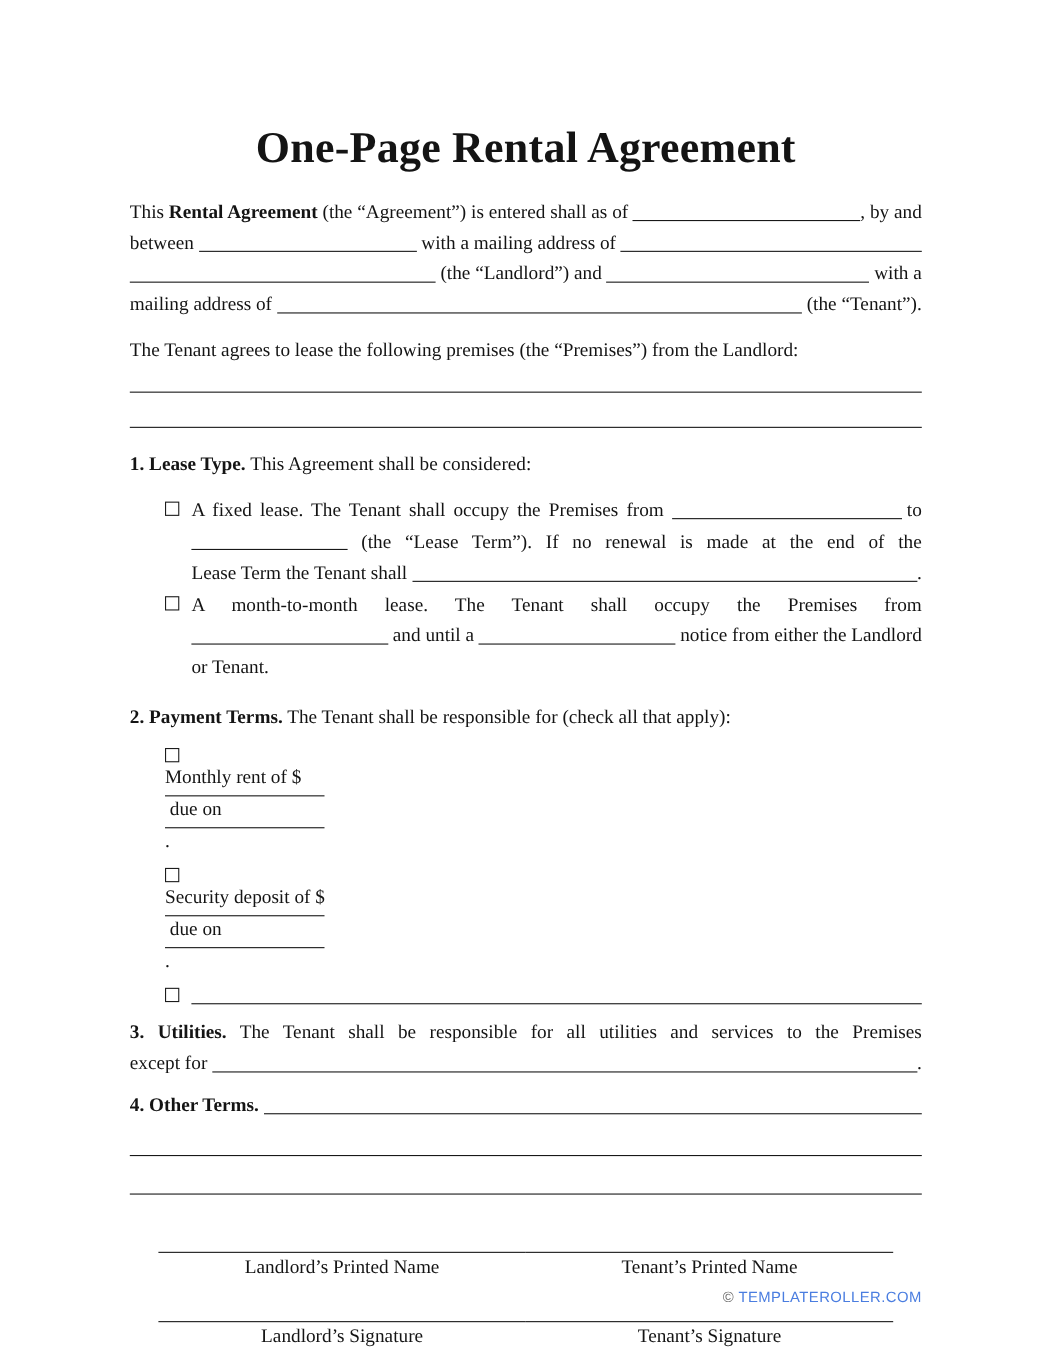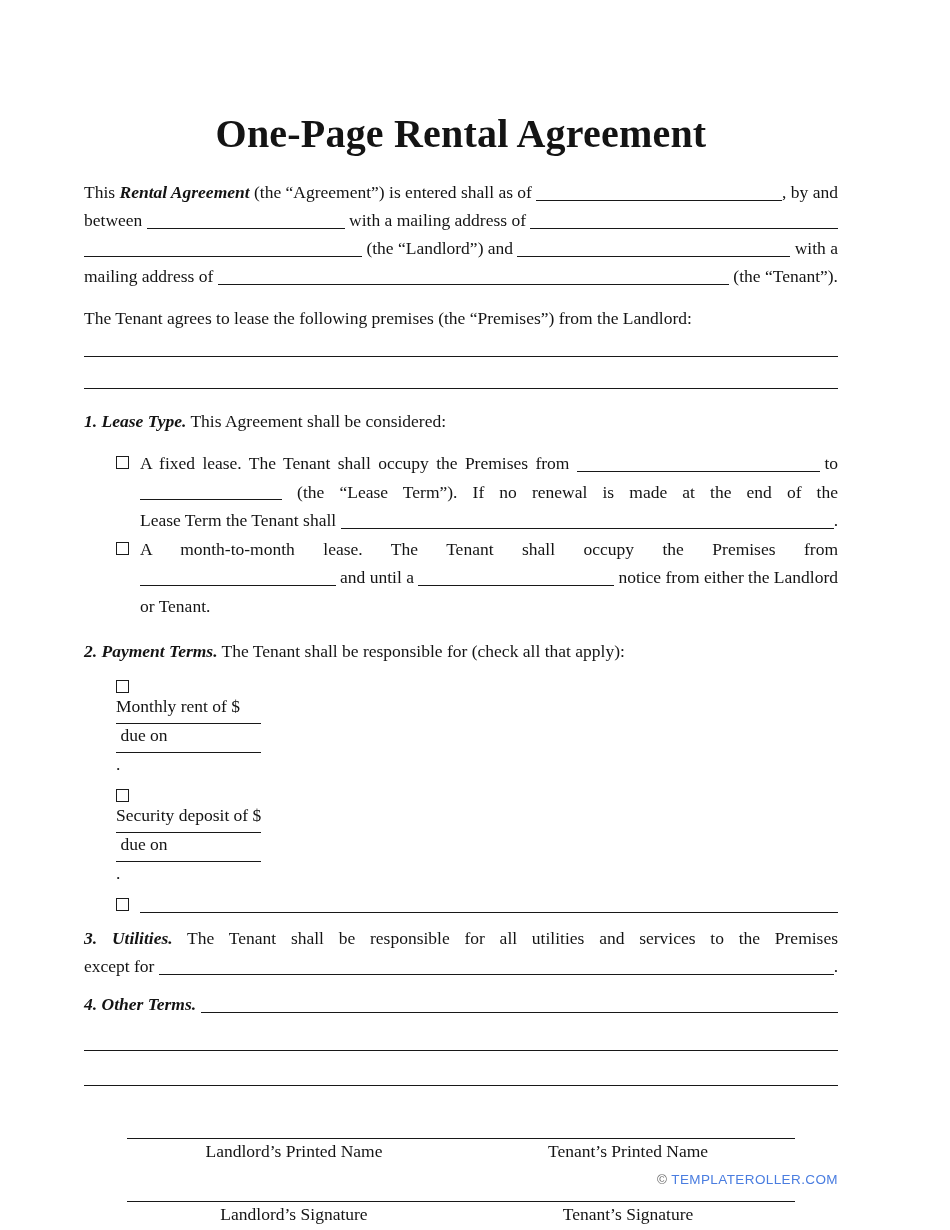--- a/index.html
+++ b/index.html
@@ -6,21 +6,21 @@
   html, body { background: #ffffff; }
   .page {
     position: relative;
     width: 950px; height: 1230px;
     background: #ffffff;
     color: #141414;
     font-family: "Liberation Serif", "DejaVu Serif", serif;
     font-size: 17.5px;
     overflow: hidden;
   }
-  .content { padding: 112px 112px 0 84px; }
+  .content { padding: 112px 112px 0 118px; }
   h1.doc-title {
     font-size: 40px; line-height: 44px; font-weight: bold;
     text-align: center; letter-spacing: 0.2px;
   }
   .line { line-height: 28px; }
   
   .fl { display: flex; align-items: baseline; }
   .fl .t { white-space: pre; flex: 0 0 auto; }
   
   .jl { text-align: justify; text-align-last: justify; }
@@ -39,21 +39,21 @@
     width: 13px; height: 13px; border: 1.5px solid #1c1c1c;
     background: #fff; flex: 0 0 auto; display: inline-block;
   }
   .check-item { position: relative; padding-left: 56px; }
   .check-item .line { line-height: 28.5px; }
   .check-item > .cb { position: absolute; left: 32px; top: 7px; }
   .pay-row { display: flex; align-items: baseline; margin-left: 32px; }
   .pay-row .cb { margin-right: 11px; position: relative; top: 1px; }
   .pay-row .t { white-space: pre; flex: 0 0 auto; }
   .ws3 { word-spacing: 3px; }
-  b { font-weight: bold; font-style: italic; }
+  b { font-weight: bold; }
   
   .sig-grid { display: flex; justify-content: center; margin-top: 52px; }
   .sig-col { width: 334px; }
   .sig-line { height: 0; border-bottom: 1.4px solid #181818; }
   .sig-cap { text-align: center; line-height: 22px; margin-top: 1px; }
   .sig-gap { margin-top: 39px; }
   
   .footer {
     position: absolute; top: 1172px; right: 112px;
     font-family: "Liberation Sans", "DejaVu Sans", sans-serif;

